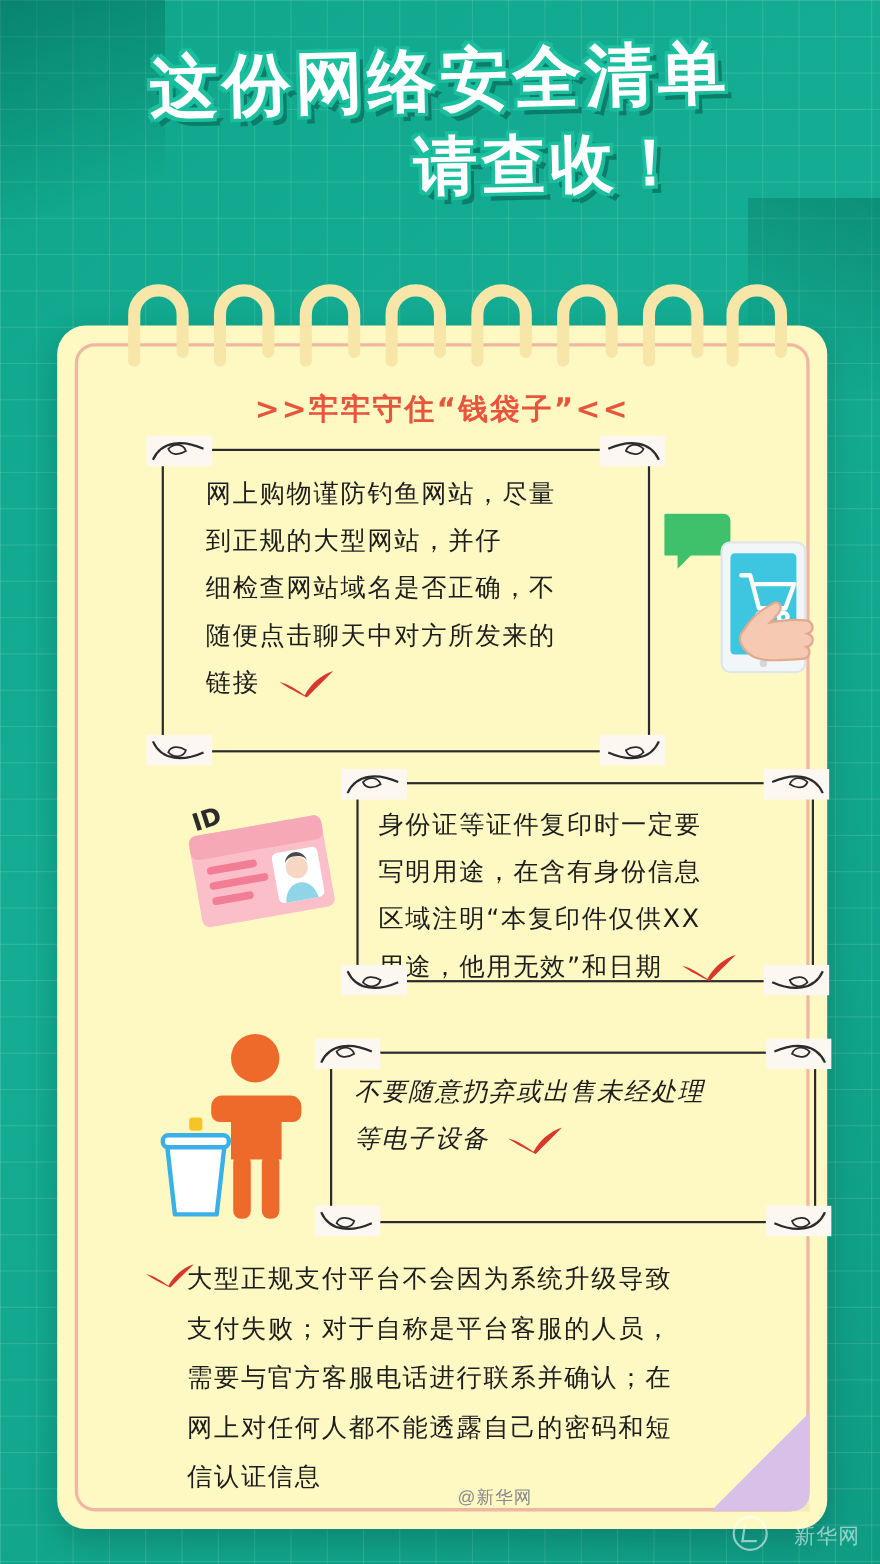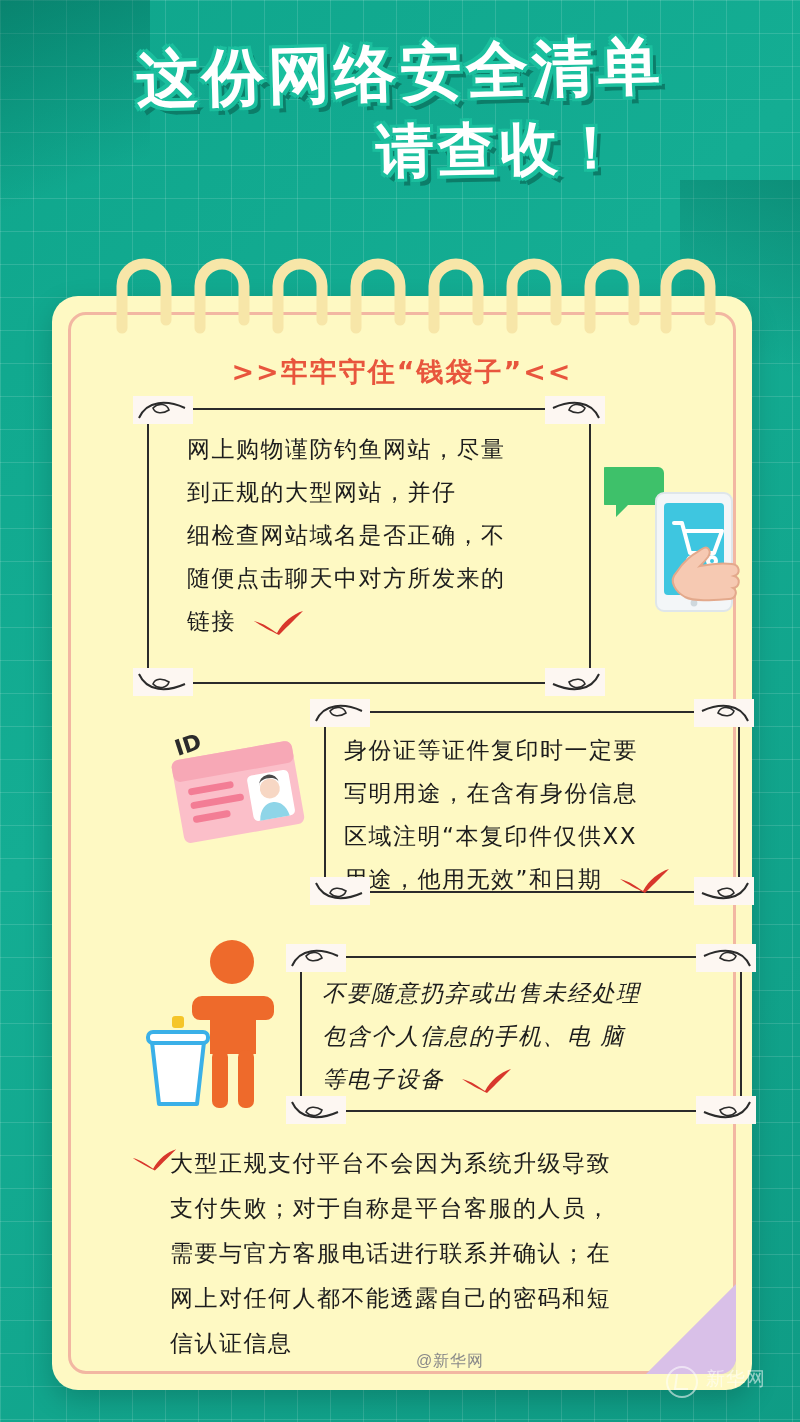--- a/index.html
+++ b/index.html
@@ -197,22 +197,22 @@
     letter-spacing: 1px;
     margin-left: 48px;
   }
   .corner-logo {
     position: absolute;
     right: 14px;
     bottom: 12px;
     width: 120px;
     height: 44px;
     display: flex;
-    align-items: flex-start;
-    gap: 8px;
+    align-items: flex-end;
+    gap: 24px;
     opacity: 0.55;
     z-index: 8;
   }
   .corner-logo .ring {
     width: 28px; height: 28px;
     border: 2px solid #ffffff;
     border-radius: 50%;
     position: relative;
     flex: 0 0 auto;
   }
@@ -397,21 +397,20 @@
       <path d="M6 22 C14 4, 34 4, 52 12" stroke="#2b2b2b" stroke-width="2" fill="none"></path>
       <path d="M20 12 C26 6, 34 8, 36 14 C30 18, 22 18, 20 12 Z" fill="#fdf7f2" stroke="#2b2b2b" stroke-width="1.6"></path>
     </svg>
     <svg style="position:absolute;left:-16px;bottom:-14px;transform:scale(1,-1);" width="60" height="28" viewBox="0 0 60 28">
       <rect x="0" y="0" width="60" height="28" fill="#fdf7f2"></rect>
       <path d="M6 22 C14 4, 34 4, 52 12" stroke="#2b2b2b" stroke-width="2" fill="none"></path>
       <path d="M20 12 C26 6, 34 8, 36 14 C30 18, 22 18, 20 12 Z" fill="#fdf7f2" stroke="#2b2b2b" stroke-width="1.6"></path>
     </svg>
     <div class="handtext">
       <div>不要随意扔弃或出售未经处理</div>
-      <div>包含个人信息的手机、电 脑</div>
       <div>
         <span>等电子设备</span>
         <span class="check">
           <svg width="54" height="26" viewBox="0 0 54 26">
               <path d="M3 12 C12 14, 20 20, 26 24 C32 13, 42 5, 52 2 C42 12, 33 21, 28 26 C20 22, 10 17, 3 12 Z" fill="#d8372c"></path>
             </svg>
         </span>
       </div>
     </div>
   </div>

